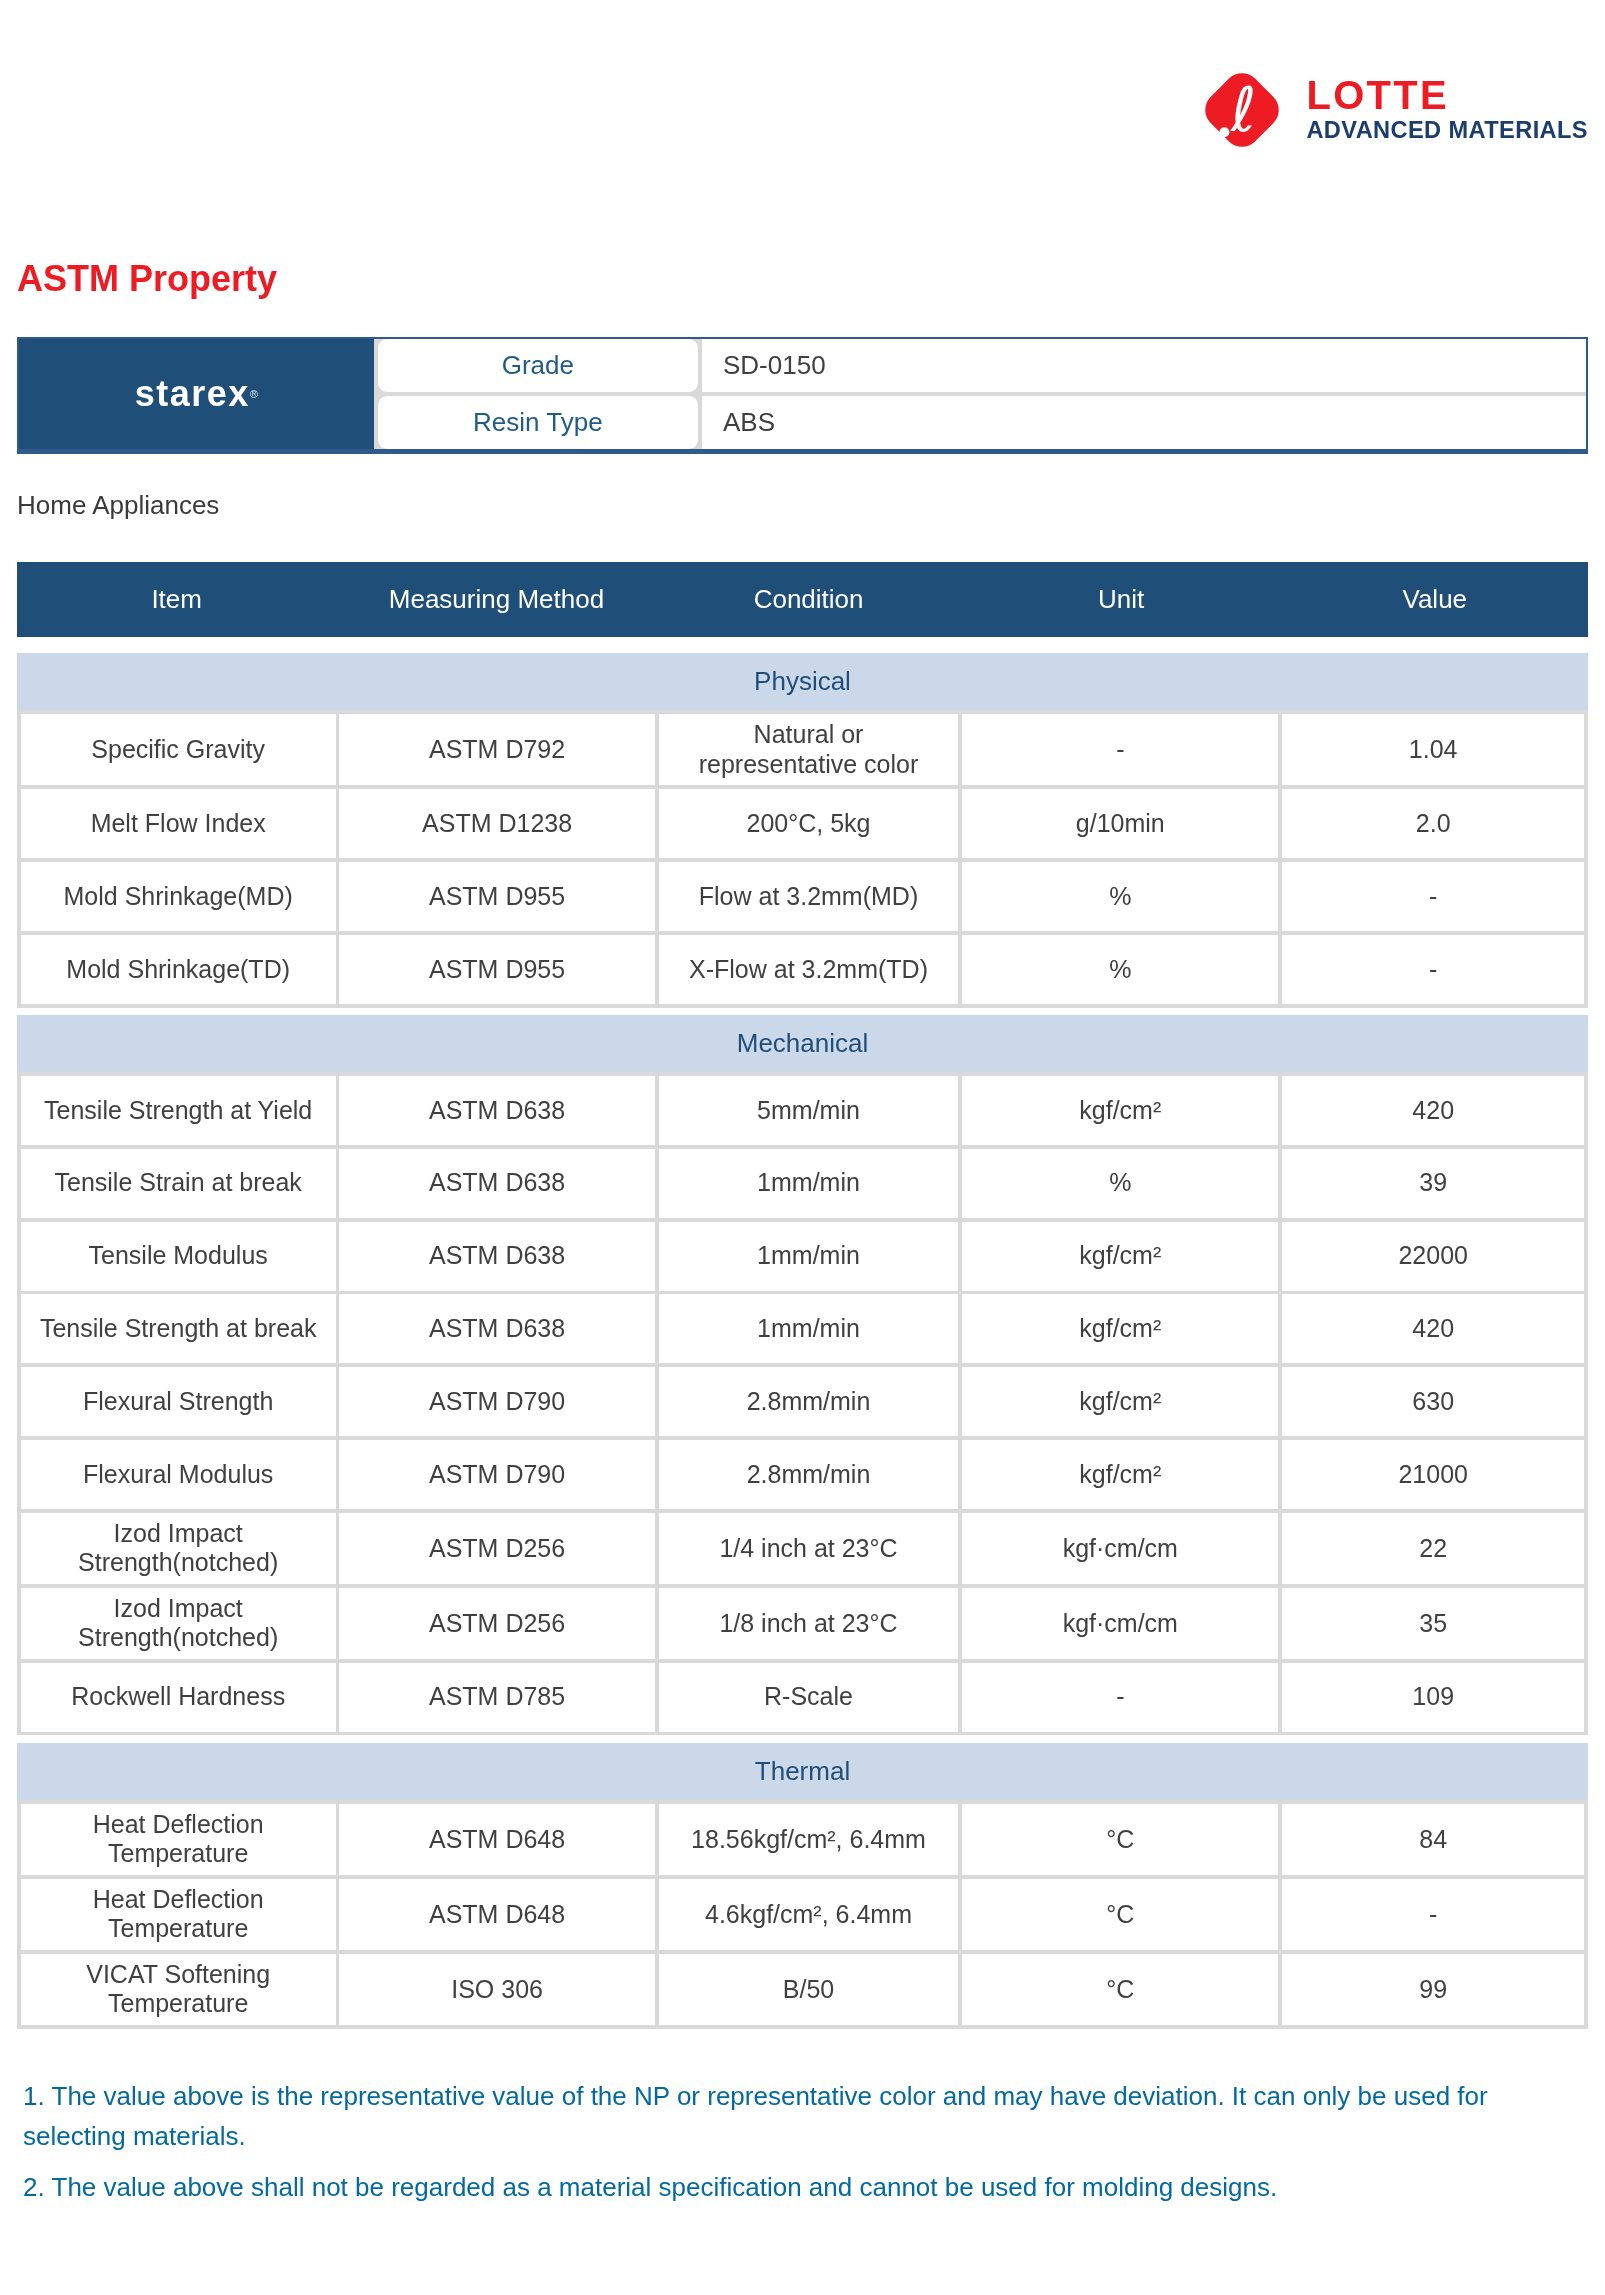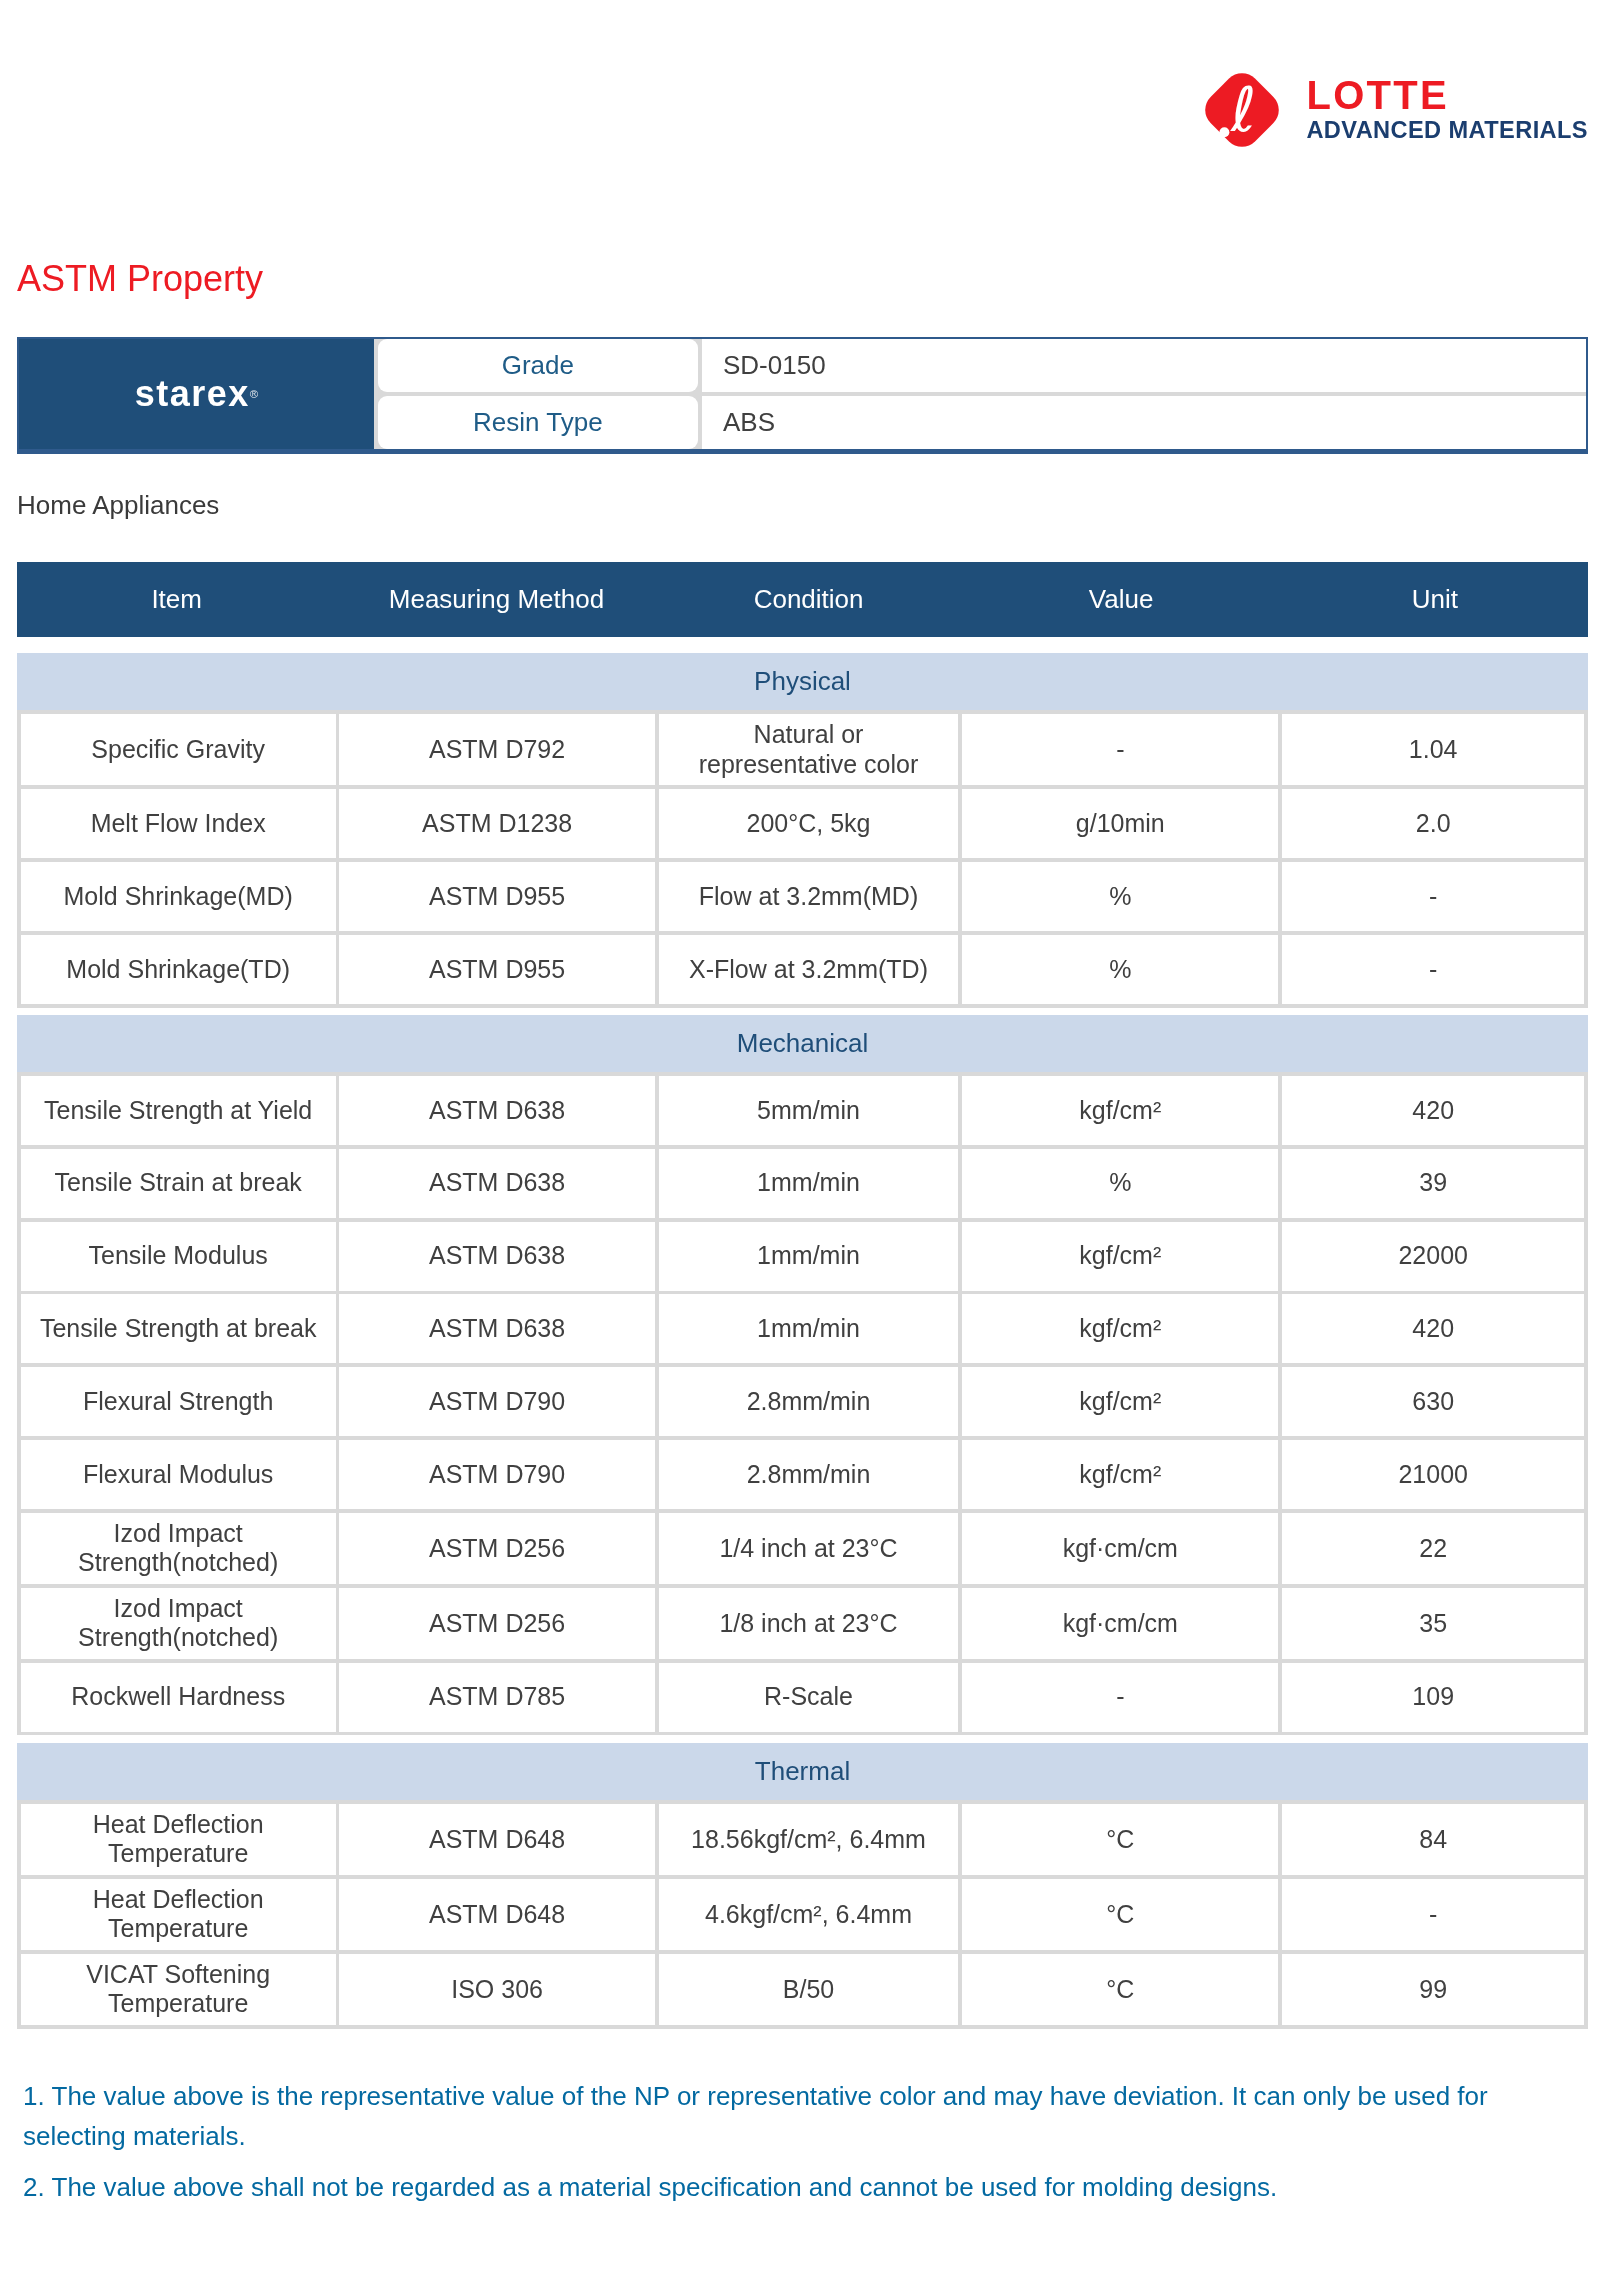--- a/index.html
+++ b/index.html
@@ -23,21 +23,21 @@
   .page{width:1605px;height:2295px;padding:0 17px;overflow:hidden;position:relative;}
 
   
   .brand{display:flex;justify-content:flex-end;align-items:center;gap:15.3px;padding-top:55px;height:164px;}
   .brand-mark{flex:0 0 auto;}
   .brand-text{display:flex;flex-direction:column;justify-content:center;}
   .brand-name{font-size:40px;font-weight:bold;color:var(--brand_red);letter-spacing:2.3px;line-height:1.05;}
   .brand-sub{font-size:23.6px;font-weight:bold;color:var(--logo_navy);letter-spacing:0.4px;line-height:1.25;}
 
   
-  .title{margin:93px 0 0 0;font-size:36px;font-weight:400;color:var(--brand_red);line-height:1.2;}
+  .title{margin:93px 0 0 0;font-size:36px;font-weight:700;color:var(--brand_red);line-height:1.2;}
 
   
   .grade-table{
     margin-top:37px;height:117px;display:flex;
     border:2.3px solid var(--table_border_blue);border-bottom-width:5.3px;
     background:var(--grid_gray);
   }
   .grade-brand-cell{
     width:355px;flex:0 0 auto;background:var(--navy);
     display:flex;align-items:center;justify-content:center;
@@ -119,22 +119,22 @@
     </div>
   </section>
 
   <div class="category">Home Appliances</div>
 
   <section class="prop-table">
     <div class="cols-header">
         <div class="hcell">Item</div>
         <div class="hcell">Measuring Method</div>
         <div class="hcell">Condition</div>
+        <div class="hcell">Unit</div>
         <div class="hcell">Value</div>
-        <div class="hcell">Unit</div>
       </div>
     <div>
         <section class="section">
           <div class="band">Physical</div>
           <div class="rows">
             <div class="row">
               <div class="cell">Specific Gravity</div>
               <div class="cell">ASTM D792</div>
               <div class="cell">Natural or
 representative color</div>

